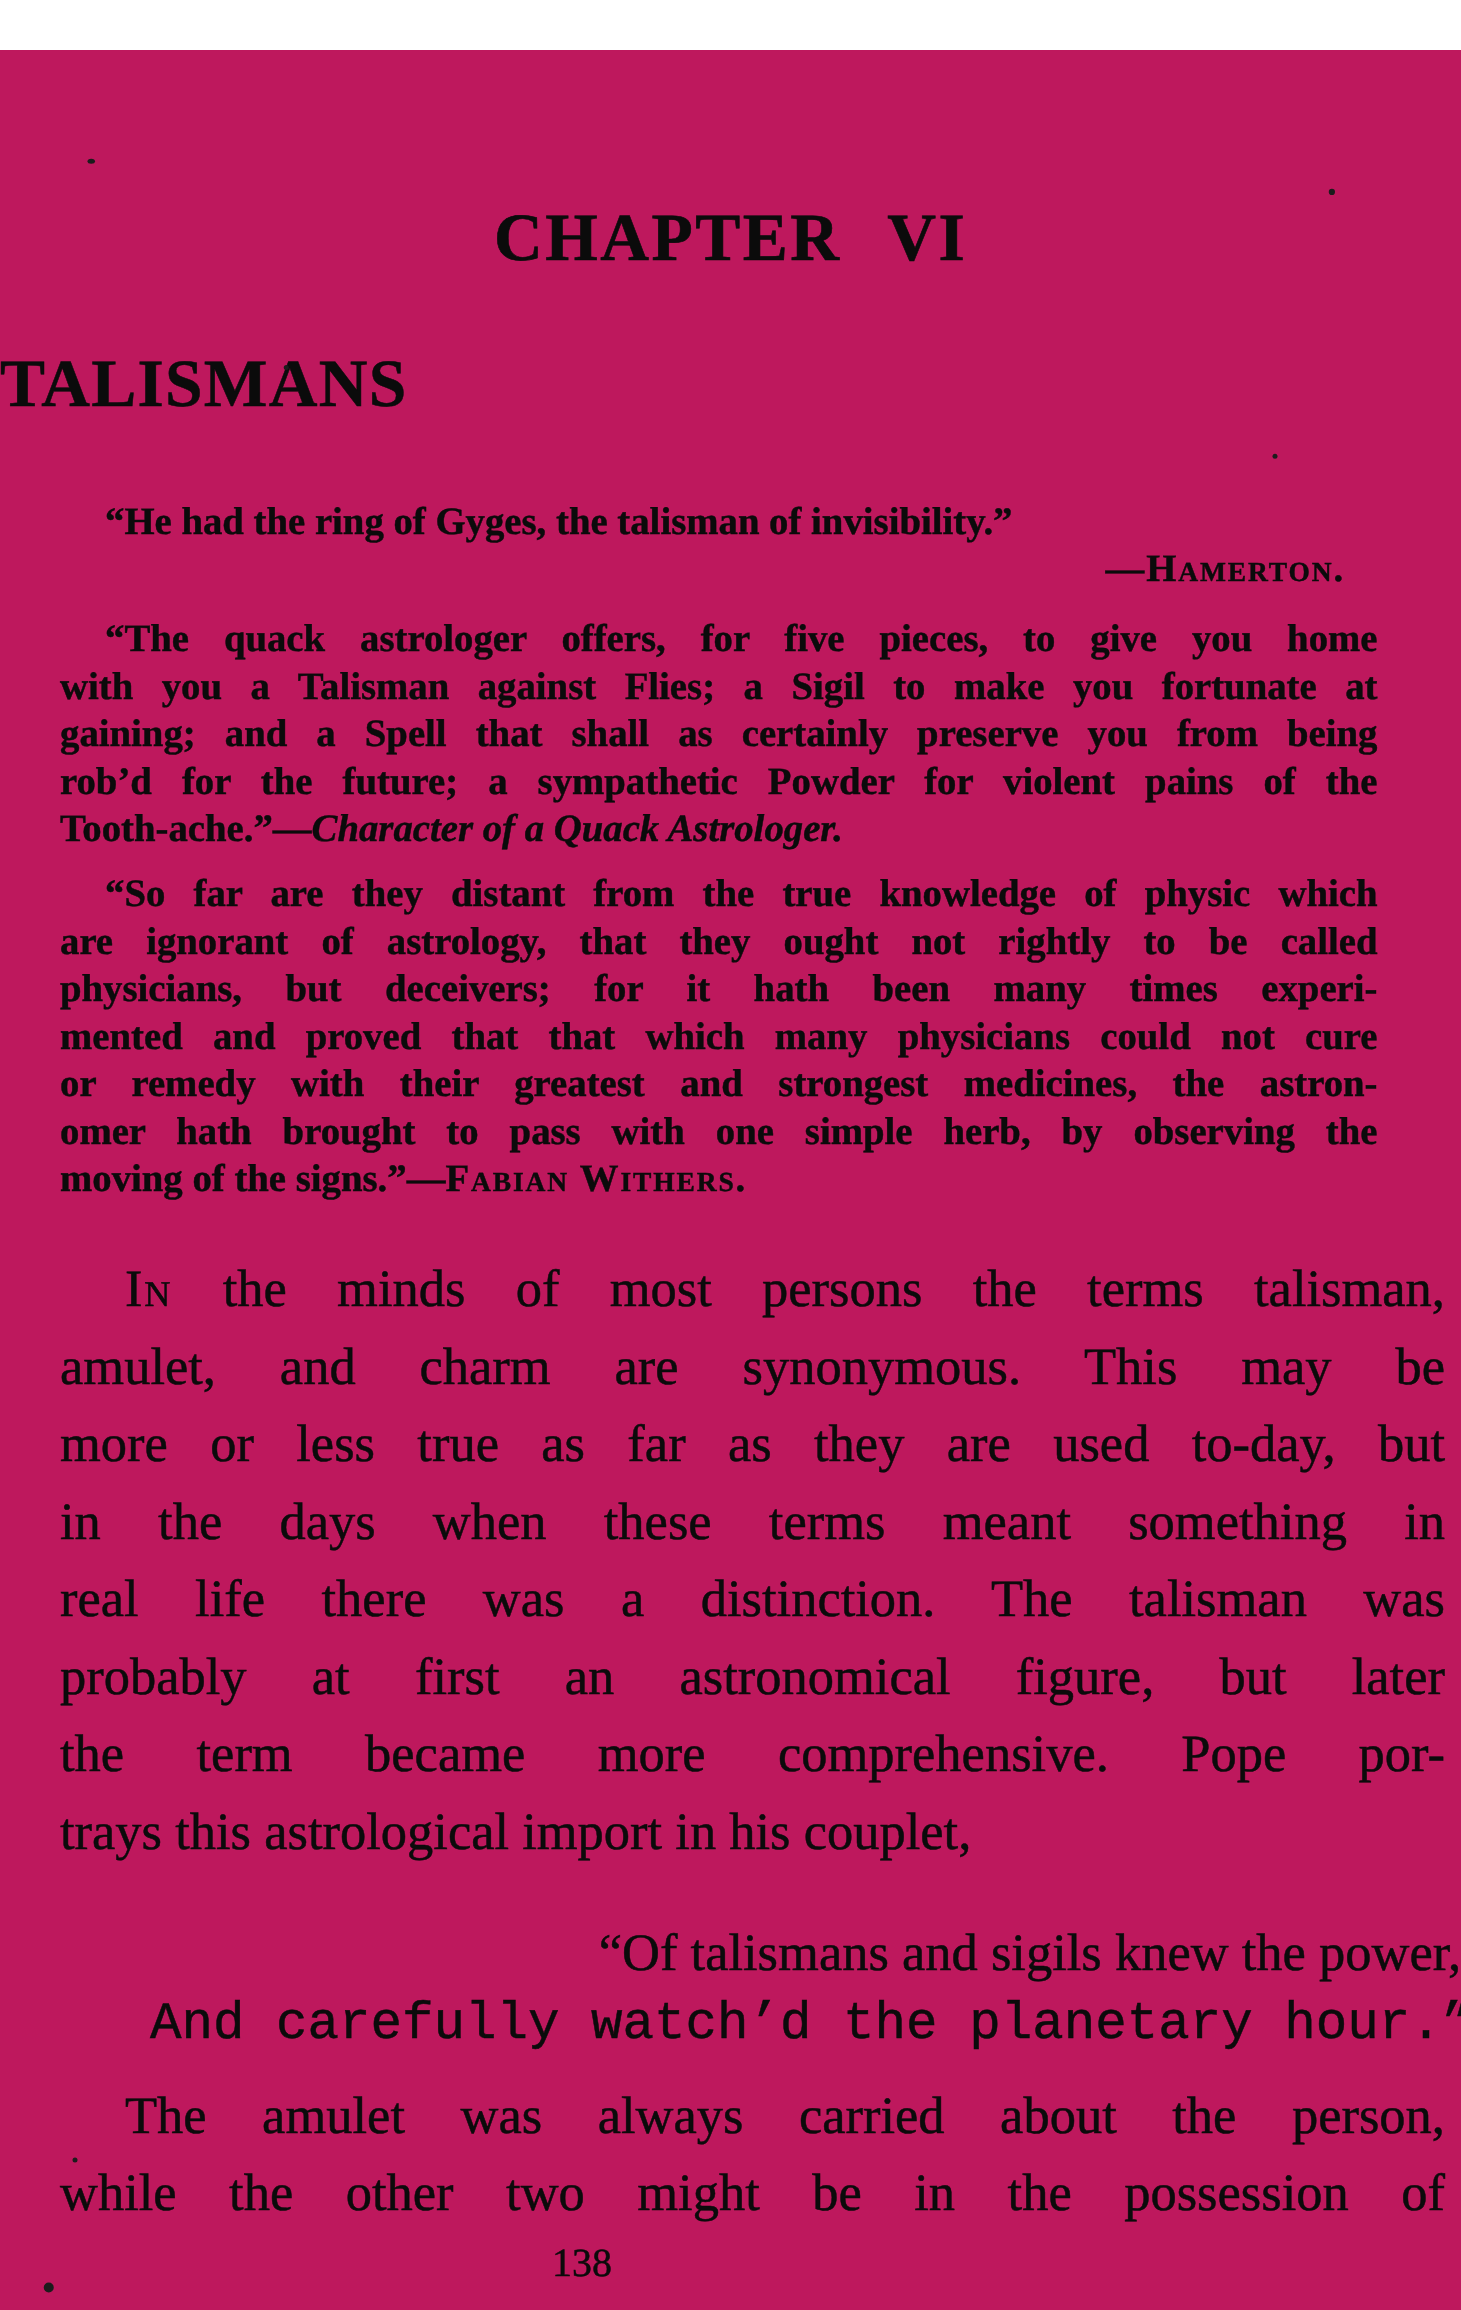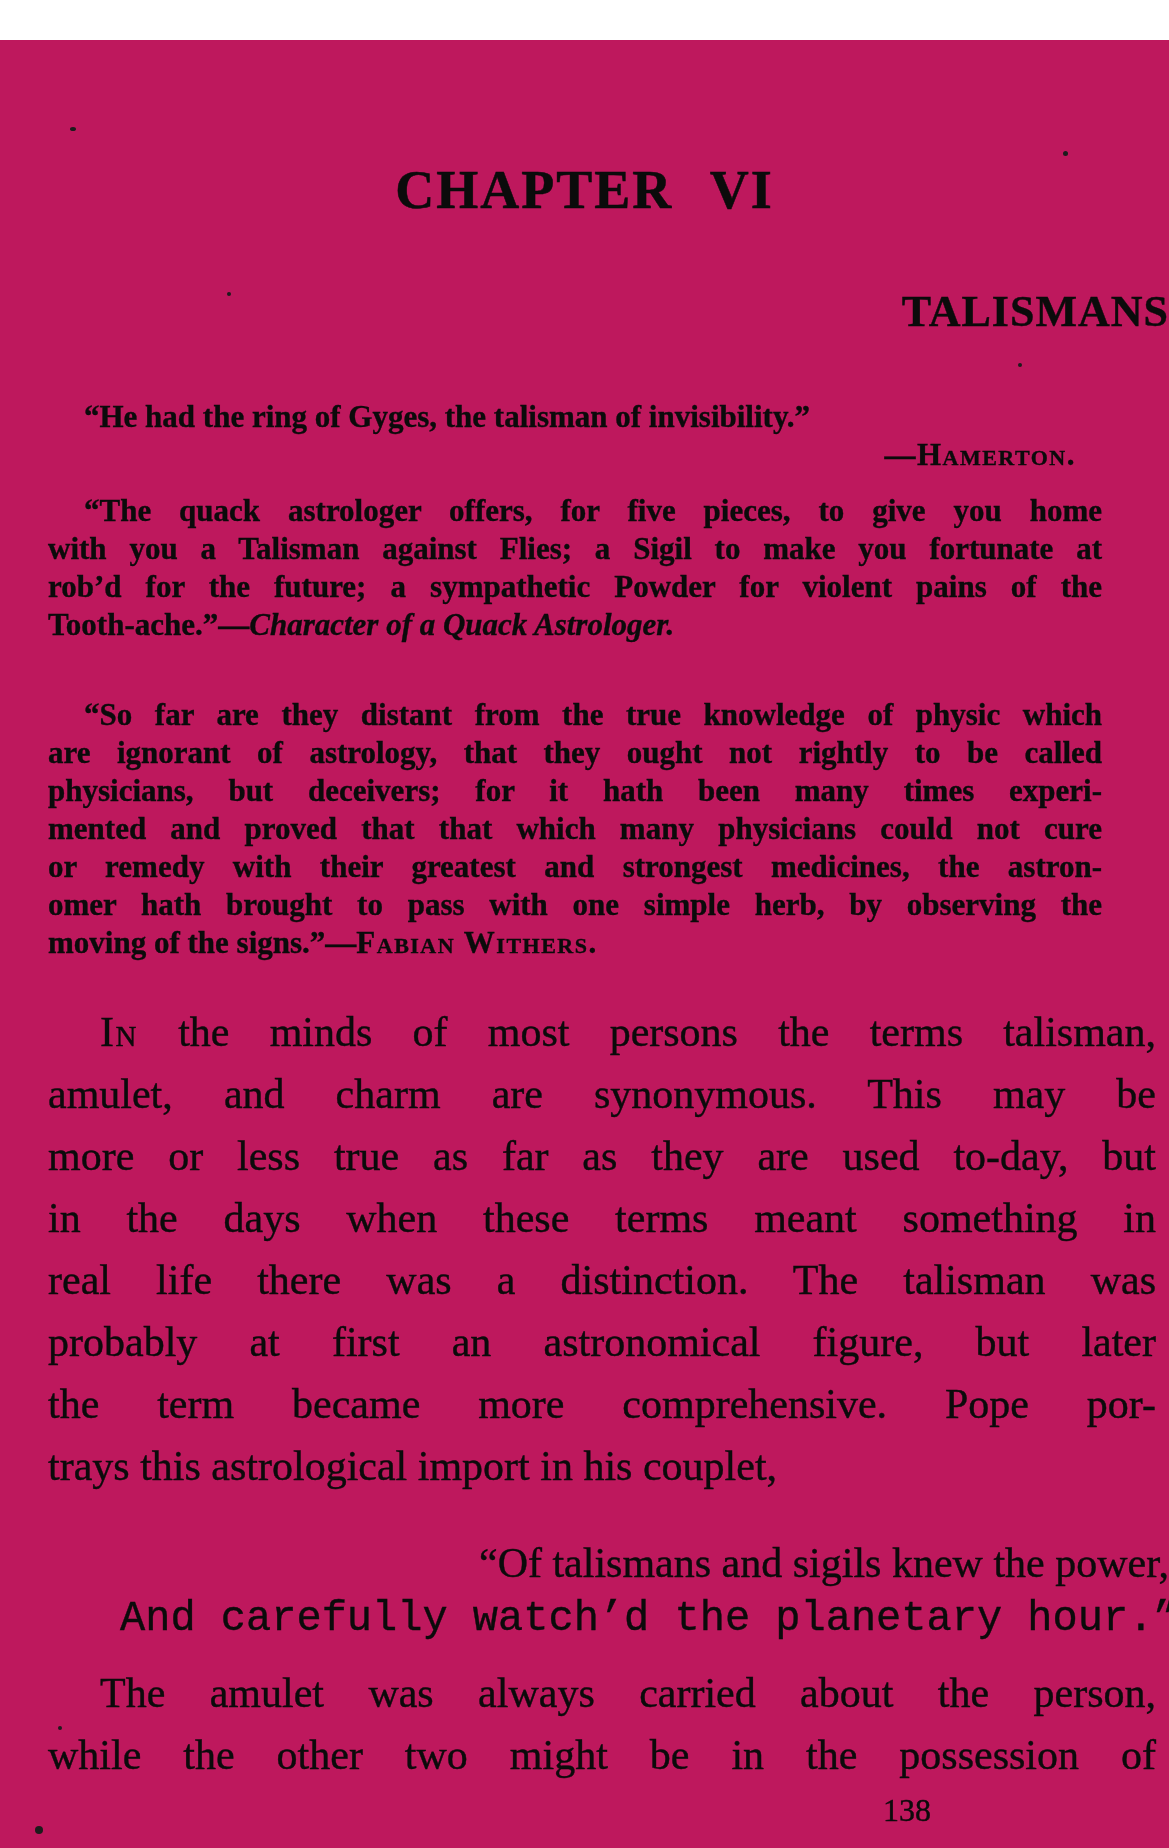--- a/index.html
+++ b/index.html
@@ -24,23 +24,23 @@
     text-align: center;
     font-size: 54px;
     font-weight: bold;
     letter-spacing: 2px;
     word-spacing: 22px;
     -webkit-text-stroke: 0.5px currentColor;
     white-space: nowrap;
   }
   .section-heading {
     position: absolute;
-    top: 246px; left: 0; width: 1169px;
-    text-align: right;
-    font-size: 44px;
+    top: 236px; left: 0; width: 1169px;
+    text-align: left;
+    font-size: 54px;
     font-weight: bold;
     letter-spacing: 1px;
     -webkit-text-stroke: 0.4px currentColor;
     white-space: nowrap;
   }
   
   .epigraph {
     position: absolute;
     left: 48px;
     width: 1054px;
@@ -87,21 +87,21 @@
     line-height: 56px;
     text-align: right;
     -webkit-text-stroke: 0.4px currentColor;
   }
   .couplet .cl1 { padding-left: 177px; }
   .couplet .cl2 { padding-left: 120px; font-family: Liberation Mono, monospace; }
   
   .page-number {
     position: absolute;
     top: 1752px; left: 0; width: 931px;
-    text-align: right;
+    text-align: center;
     font-size: 32px;
     -webkit-text-stroke: 0.4px currentColor;
   }
   
   .speck {
     position: absolute;
     background: #1c1c1c;
     border-radius: 50%;
   }
   .speck.s1 { left: 70px;   top: 87px;   width: 6px; height: 4px; }
@@ -121,20 +121,21 @@
   <div class="section-heading">TALISMANS</div>
 
   <div class="epigraph ep1">
     <div class="line first">“He had the ring of Gyges, the talisman of invisibility.”</div>
     <div class="line attribution-line"><span class="sc">—Hamerton.</span></div>
   </div>
 
   <div class="epigraph ep2">
     <div class="line justify first">“The quack astrologer offers, for five pieces, to give you home</div>
     <div class="line justify">with you a Talisman against Flies;  a Sigil to make you fortunate at</div>
+    <div class="line justify">gaining;  and a Spell that shall as certainly preserve you from being</div>
     <div class="line justify">rob’d for the future;  a sympathetic Powder for violent pains of the</div>
     <div class="line"><span>Tooth-ache.”—</span><span class="it">Character of a Quack Astrologer.</span></div>
   </div>
 
   <div class="epigraph ep3">
     <div class="line justify first">“So far are they distant from the true knowledge of physic which</div>
     <div class="line justify">are ignorant of astrology, that they ought not rightly to be called</div>
     <div class="line justify">physicians, but deceivers;  for it hath been many times experi-</div>
     <div class="line justify">mented and proved that that which many physicians could not cure</div>
     <div class="line justify">or remedy with their greatest and strongest medicines, the astron-</div>

